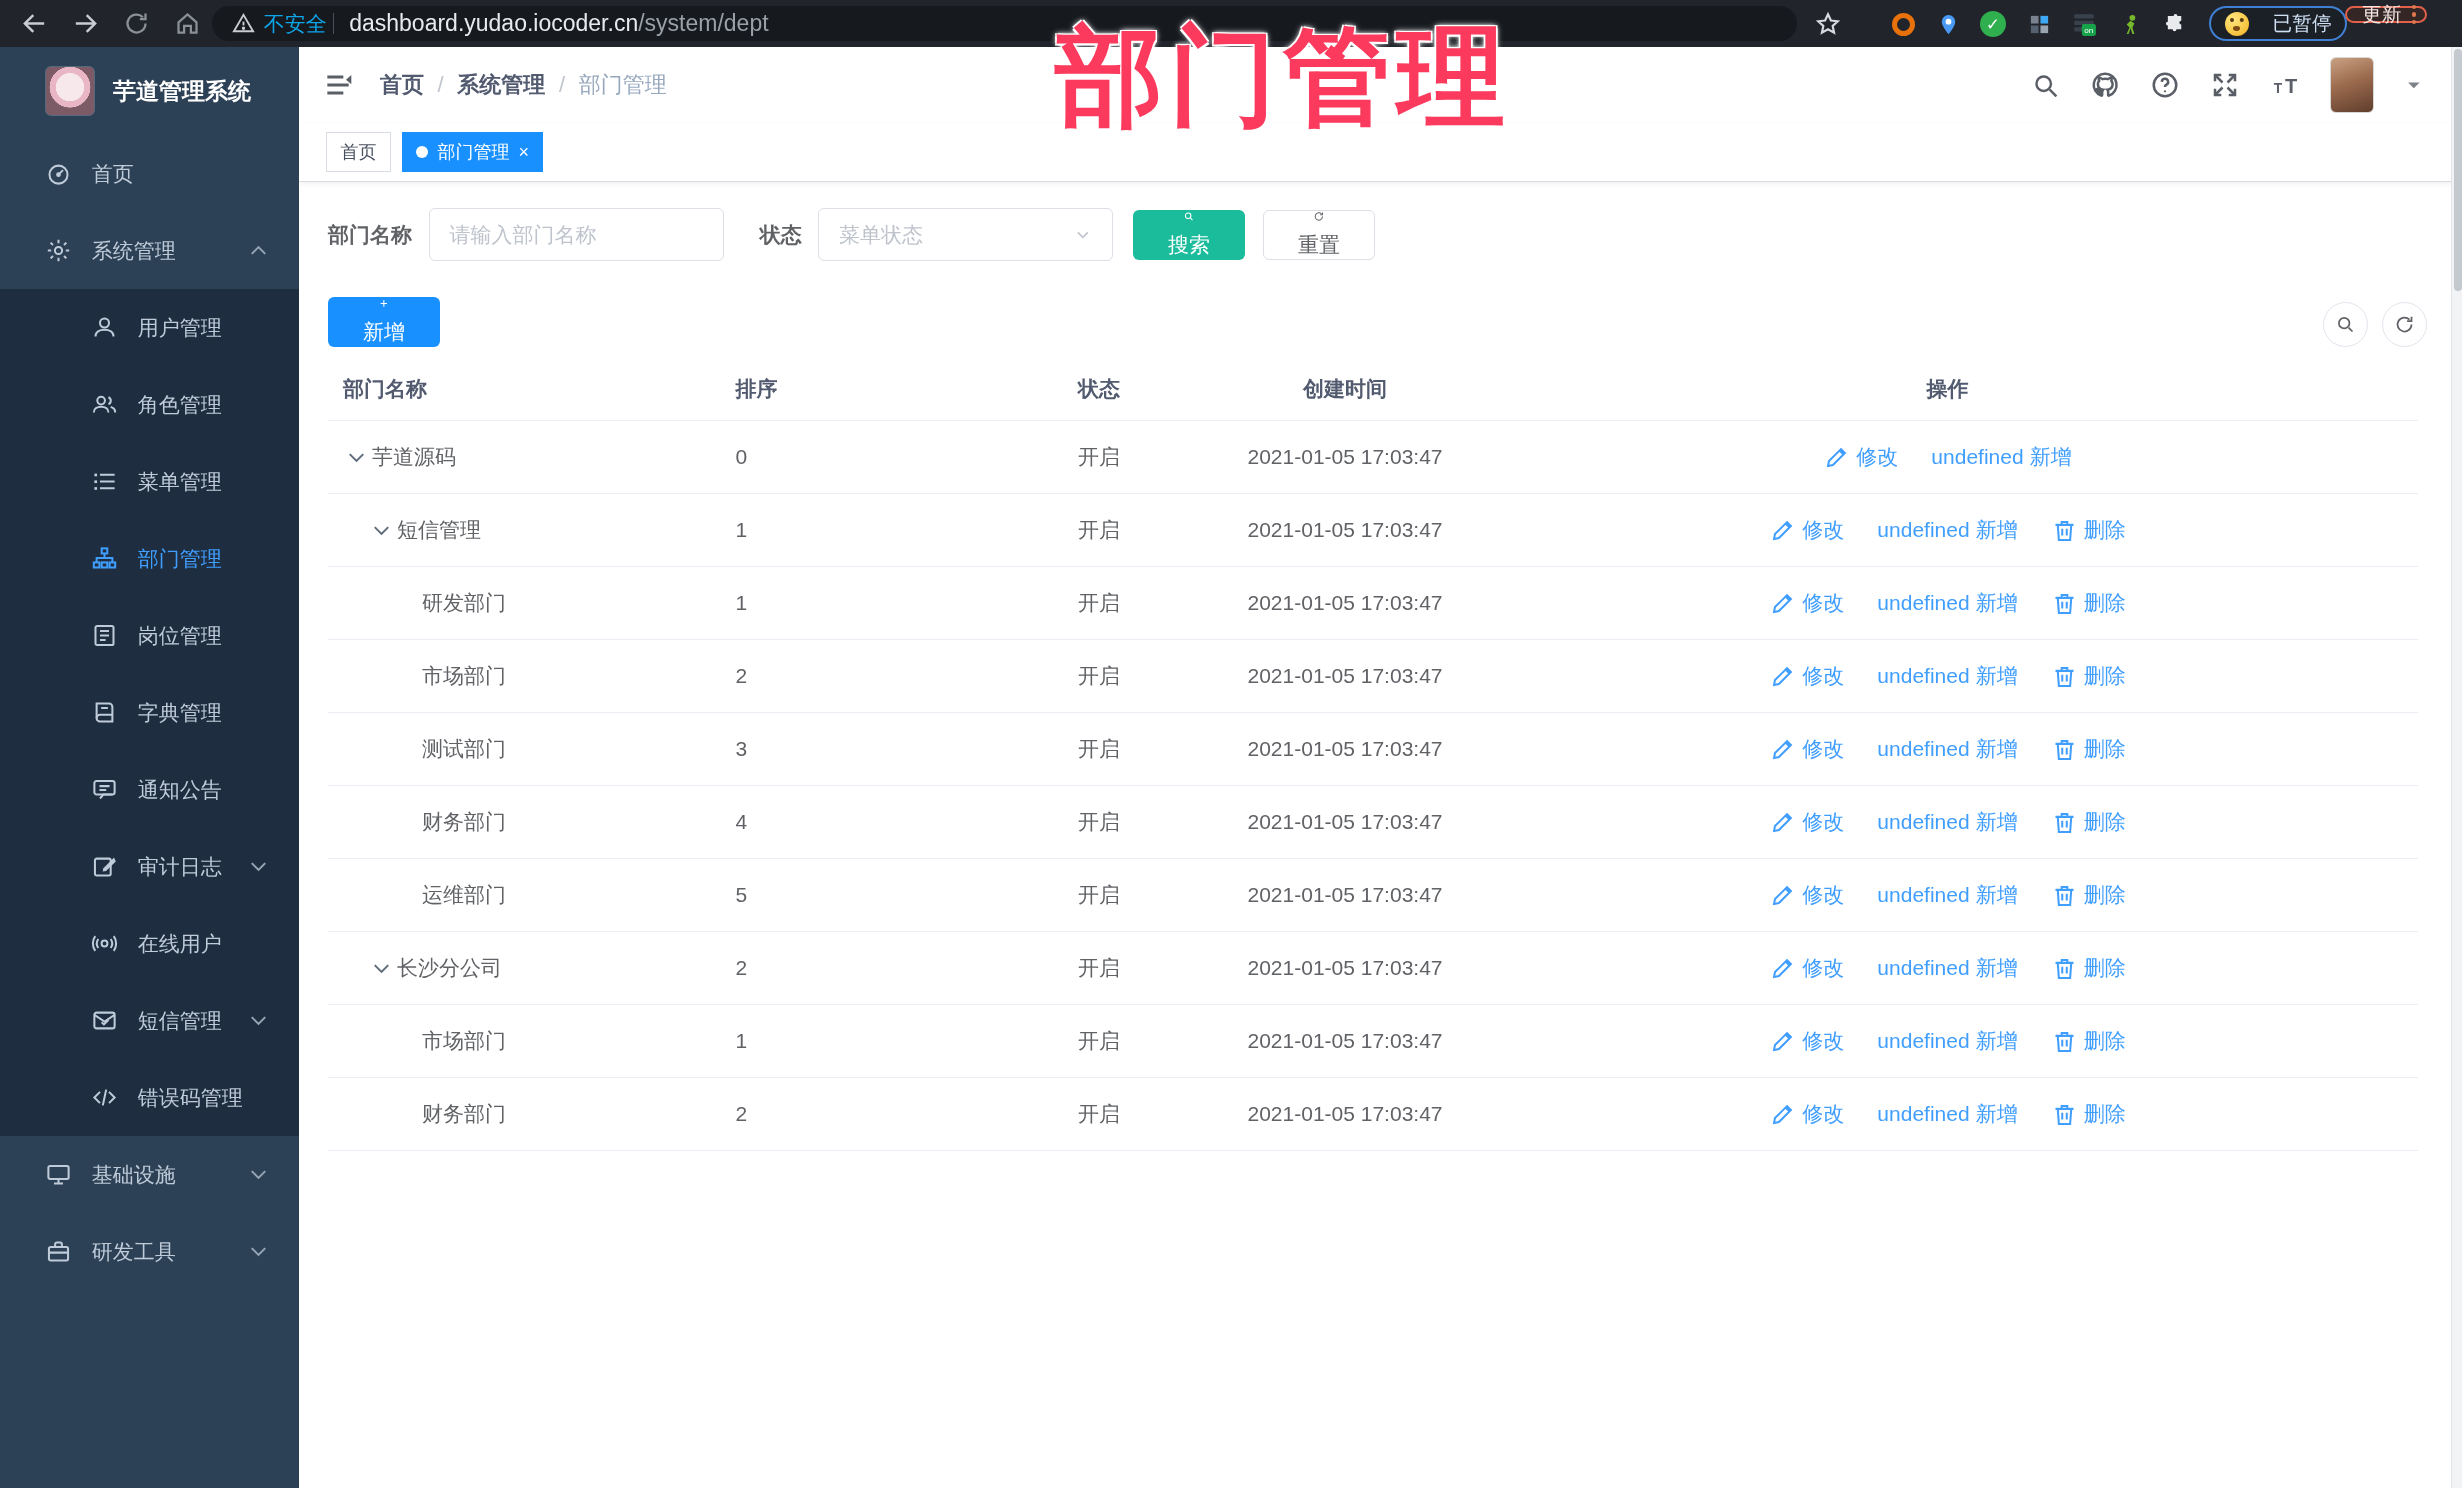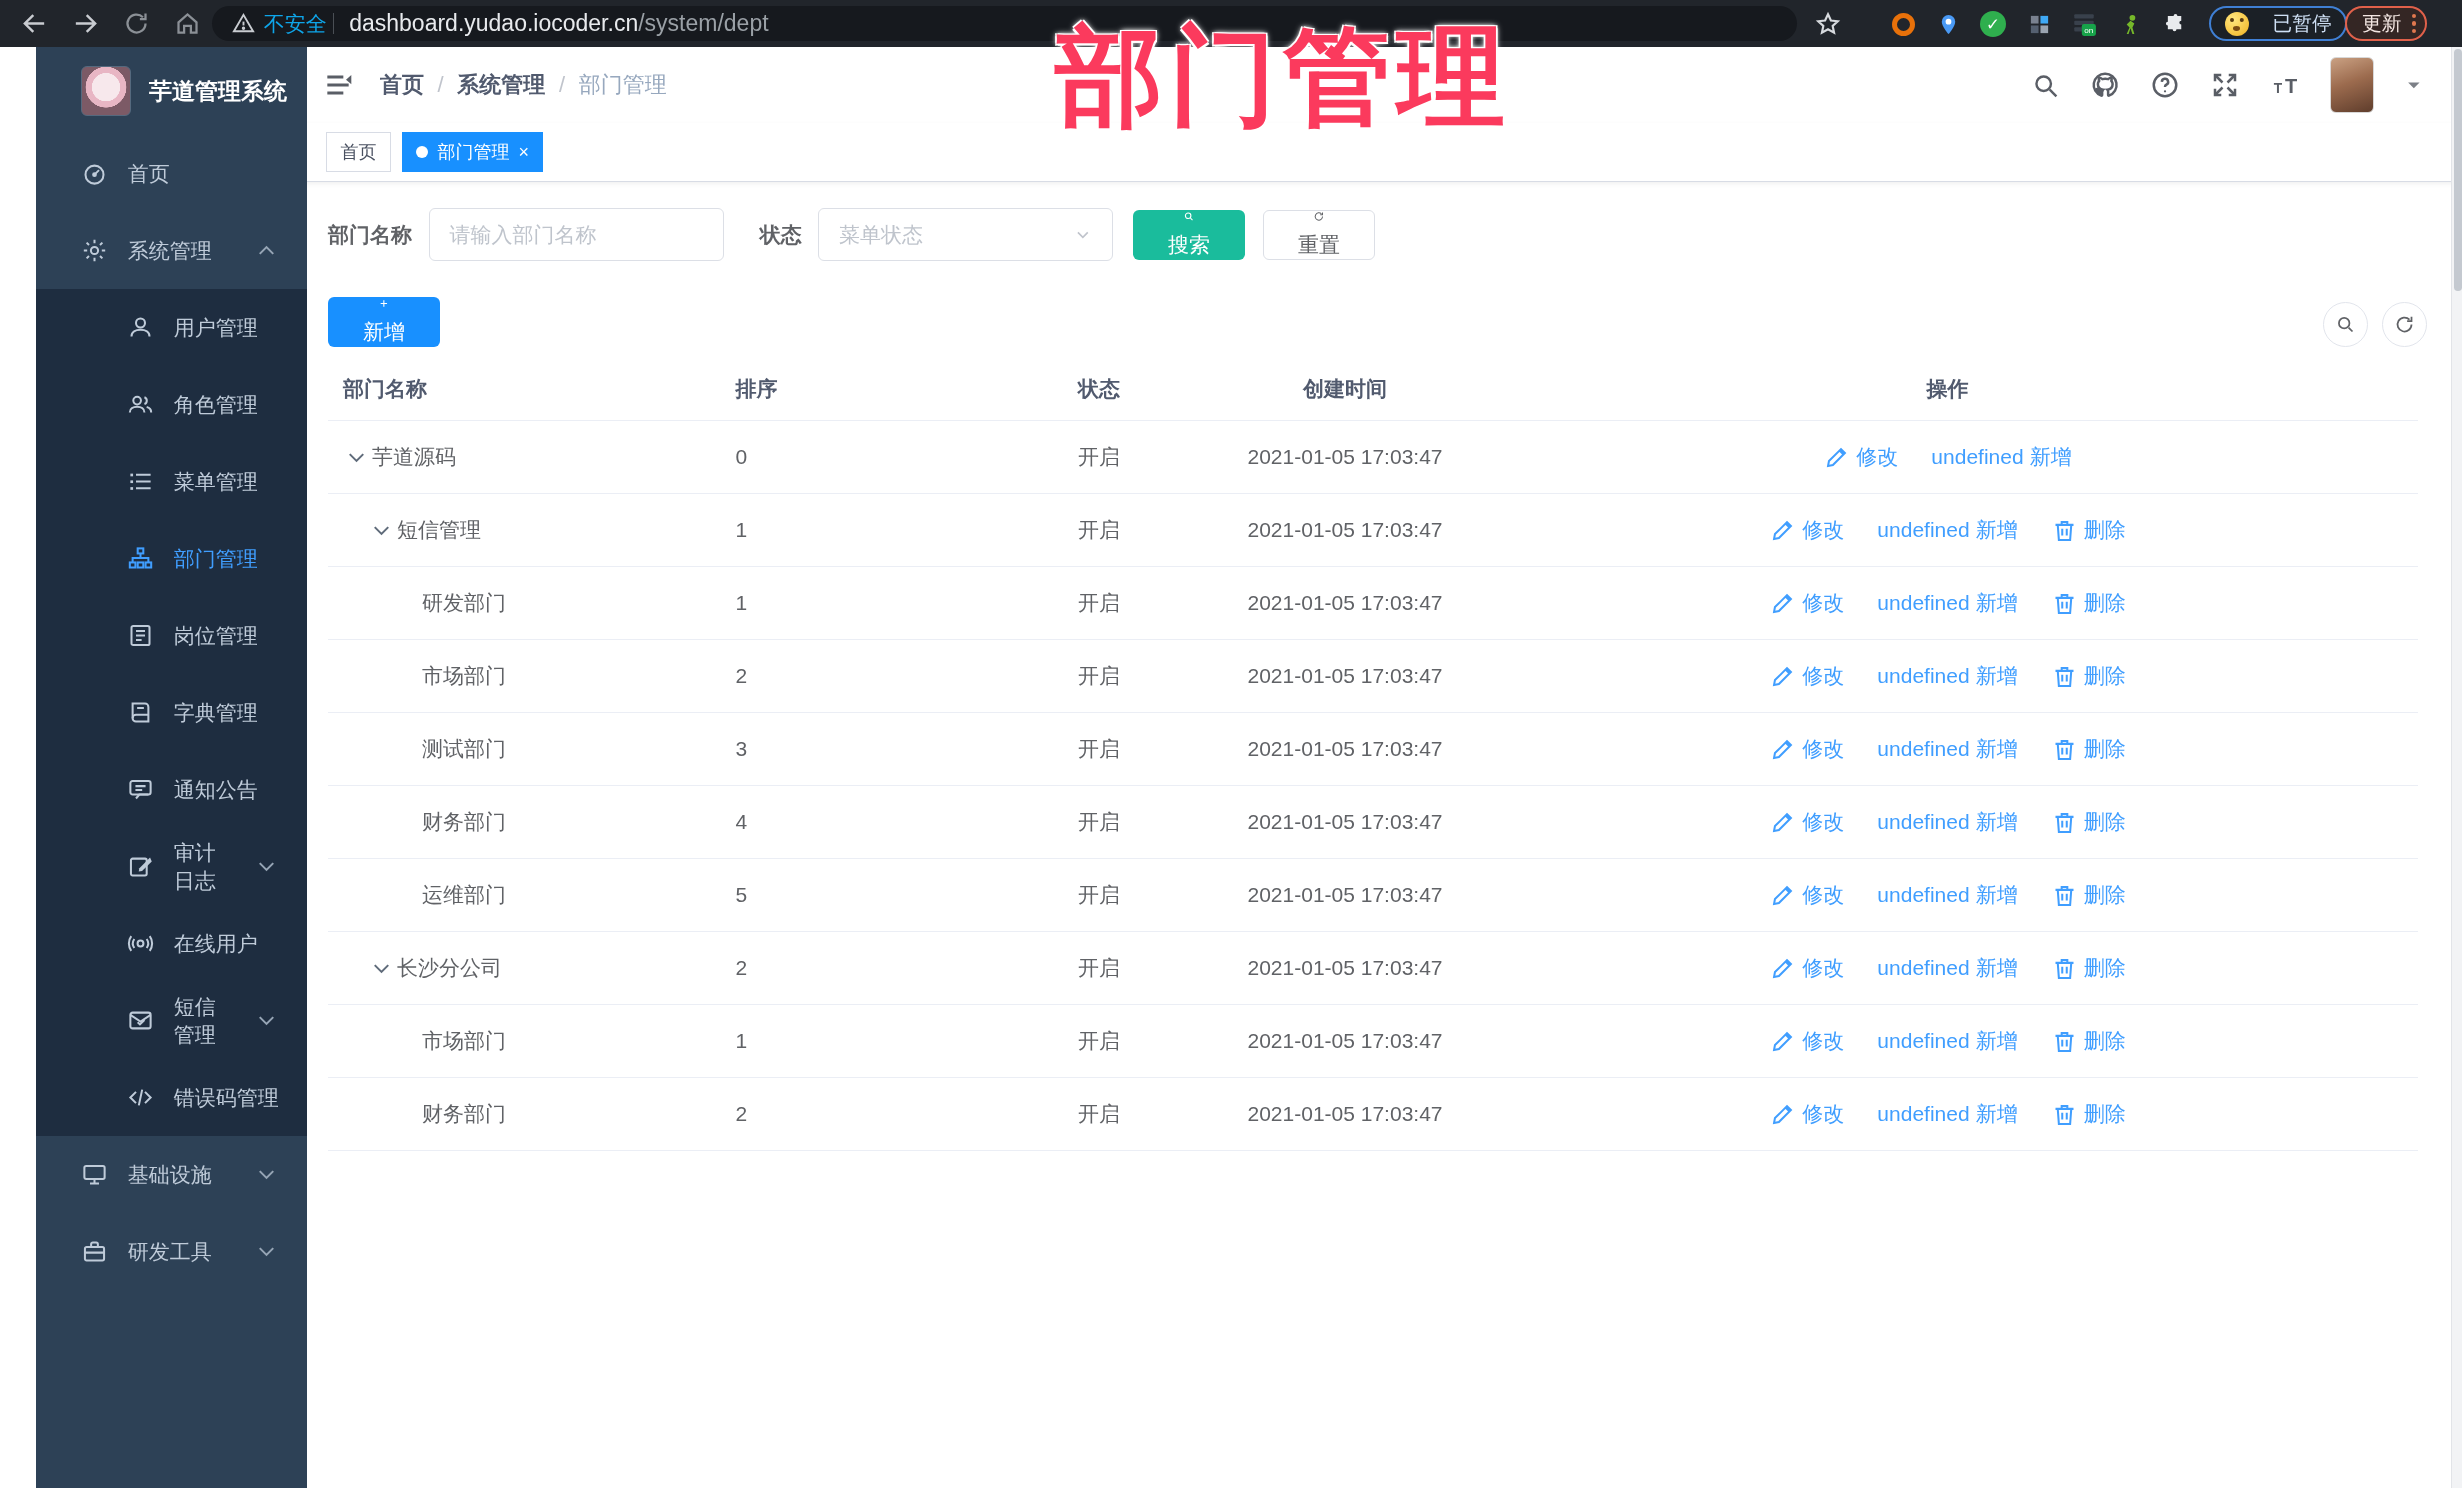--- a/index.html
+++ b/index.html
@@ -16,26 +16,26 @@
   .addr .sec { color:#0ea5e9; font-size:21px; margin-right:6px; }
   .addr .sep { width:1.5px; height:21px; background:#4a4f55; margin-right:15px; }
   .addr .host { color:#e8eaed; font-size:23px; }
   .addr .path { color:#9aa0a6; font-size:23px; }
   .star { position:absolute; left:1811px; top:7.6px; color:#d7dade; }
   .ext { position:absolute; top:8.3px; width:32px; height:32px; display:flex; align-items:center; justify-content:center; border-radius:6px; }
   .pill-paused { position:absolute; left:2209px; top:6px; height:35px; padding:0 13.6px; border:2.3px solid #3f7fd4; border-radius:17.4px; display:flex; align-items:center; gap:24px; color:#cfe0f5; font-size:19.7px; background:#1b2026; }
   .emoji-face { width:24px; height:24px; border-radius:50%; background:radial-gradient(circle at 35% 30%, #ffe680, #f5c23c 70%, #d99a1e); position:relative; }
   .emoji-face:before { content:""; position:absolute; left:5.3px; top:6.8px; width:3.8px; height:3.8px; border-radius:50%; background:#5a3b10; box-shadow:9.8px 0 0 #5a3b10; }
   .emoji-face:after { content:""; position:absolute; left:8.3px; top:14.4px; width:7.6px; height:5.3px; border-radius:50%; background:#7a4a12; }
-  .btn-update { position:absolute; left:2345px; top:6px; height:35px; padding:0 9px 0 15px; border:2.3px solid #e0604a; border-radius:17.4px; display:flex; align-items:center; gap:10.6px; color:#f3e6e2; font-size:19.7px; background:#342624; }
+  .btn-update { position:absolute; left:2345px; top:6px; height:17px; padding:0 9px 0 15px; border:2.3px solid #e0604a; border-radius:17.4px; display:flex; align-items:center; gap:10.6px; color:#f3e6e2; font-size:19.7px; background:#342624; }
   .kebab { display:flex; flex-direction:column; gap:3px; }
   .kebab i { width:4.5px; height:4.5px; border-radius:50%; background:#e0784f; }
 
   
-  .sidebar { position:absolute; left:0; top:47px; width:271px; bottom:0; background:#2d4156; z-index:2;margin-left:36px; }
+  .sidebar { position:absolute; left:0; top:47px; width:299px; bottom:0; background:#2d4156; z-index:2; }
   .logo-row { height:88px; display:flex; align-items:center; padding-left:45px; gap:18px; }
   .logo-img { width:50px; height:50px; border-radius:6px; background:radial-gradient(circle at 50% 42%, #f7e8ec 0 38%, #e8b6c4 39% 55%, #7c5a66 56%); border:0.8px solid #55697e; }
   .logo-title { color:#ffffff; font-size:23px; font-weight:bold; }
   .menu { display:flex; flex-direction:column; }
   .m-item { height:77px; display:flex; align-items:center; padding:0 27px 0 45px; color:#bfcbd9; font-size:21px; gap:19.7px; cursor:pointer; }
   .m-item .lbl { flex:1; }
   .m-item .arr { color:#96a5b5; }
   .m-item.sub { padding-left:91px; background:#1e2d40; }
   .m-item.active { color:#409EFF; }
   .m-icon { width:27px; height:27px; color:inherit; flex:0 0 auto; }

